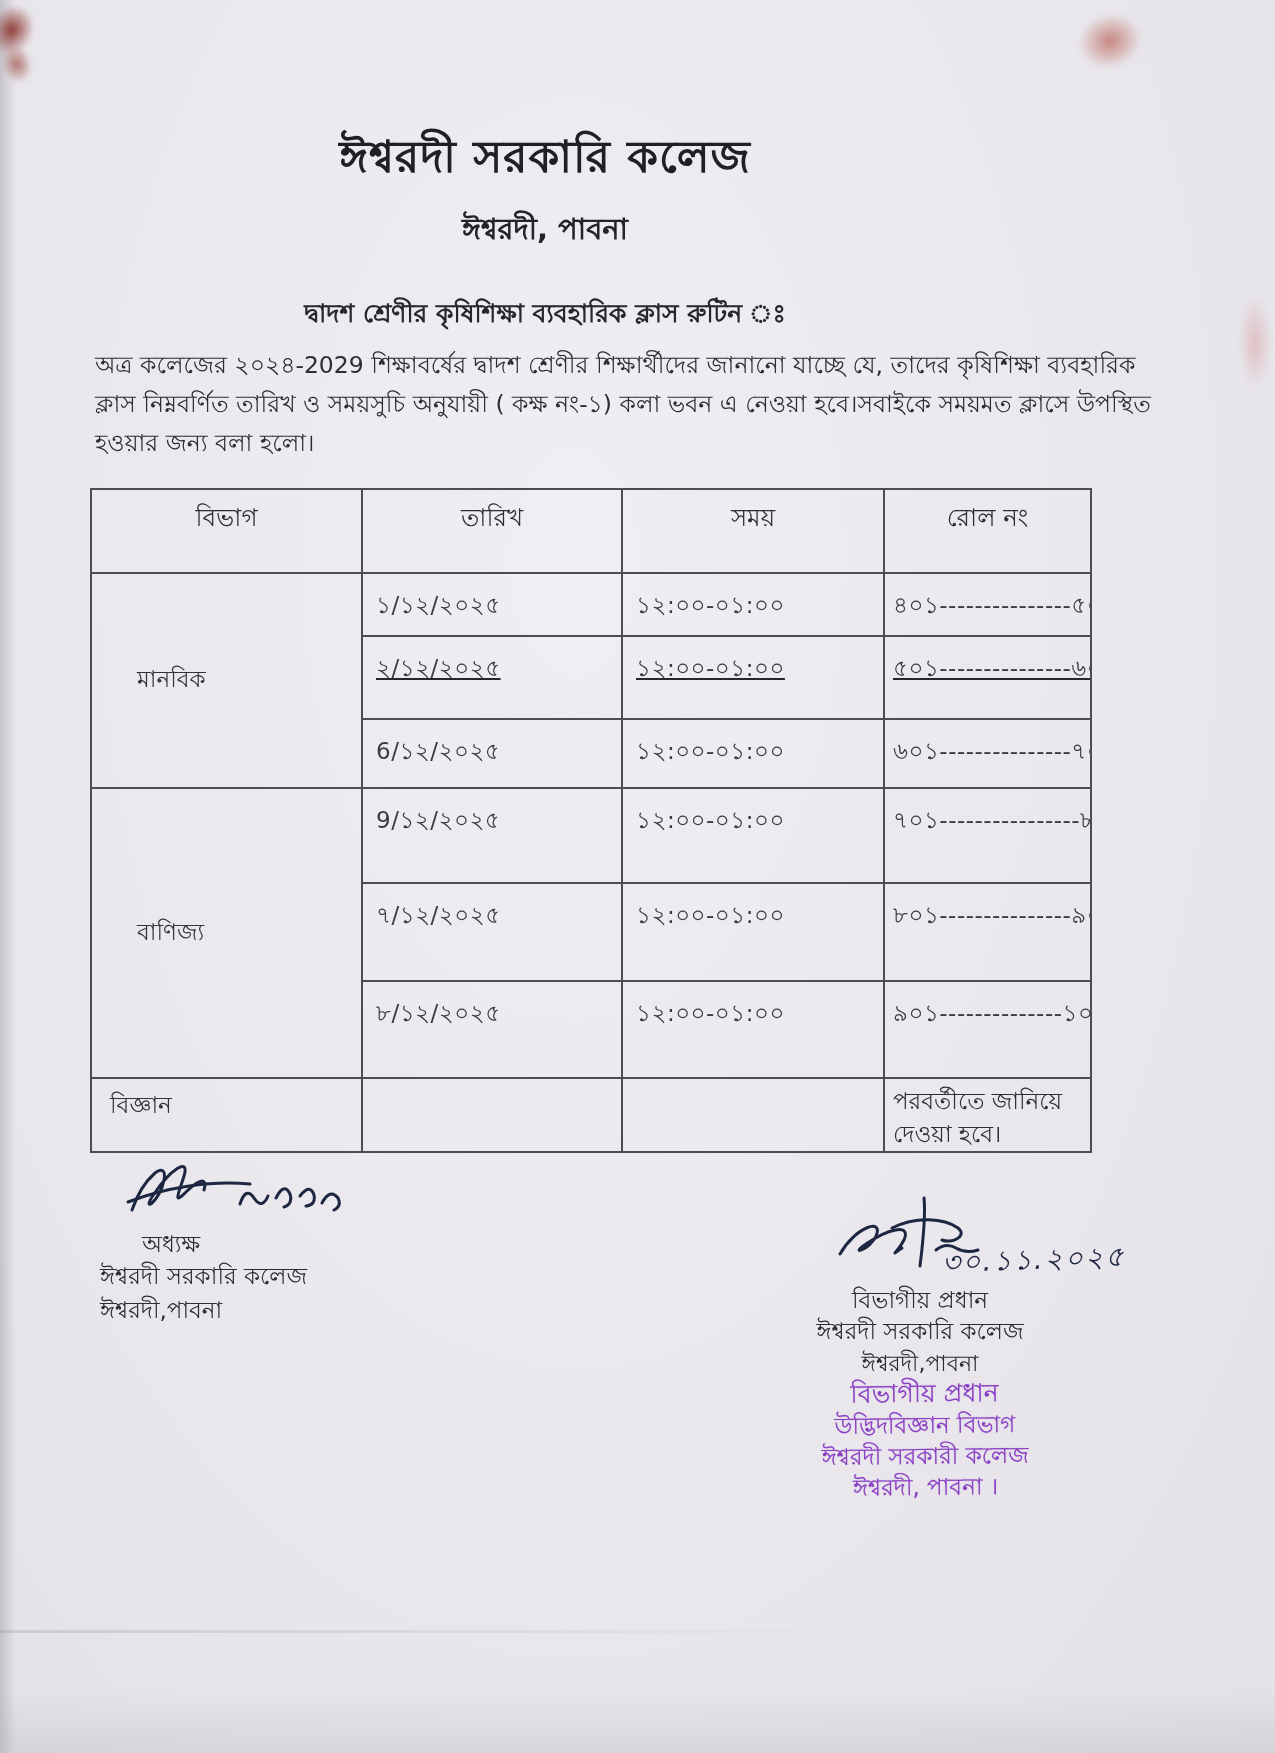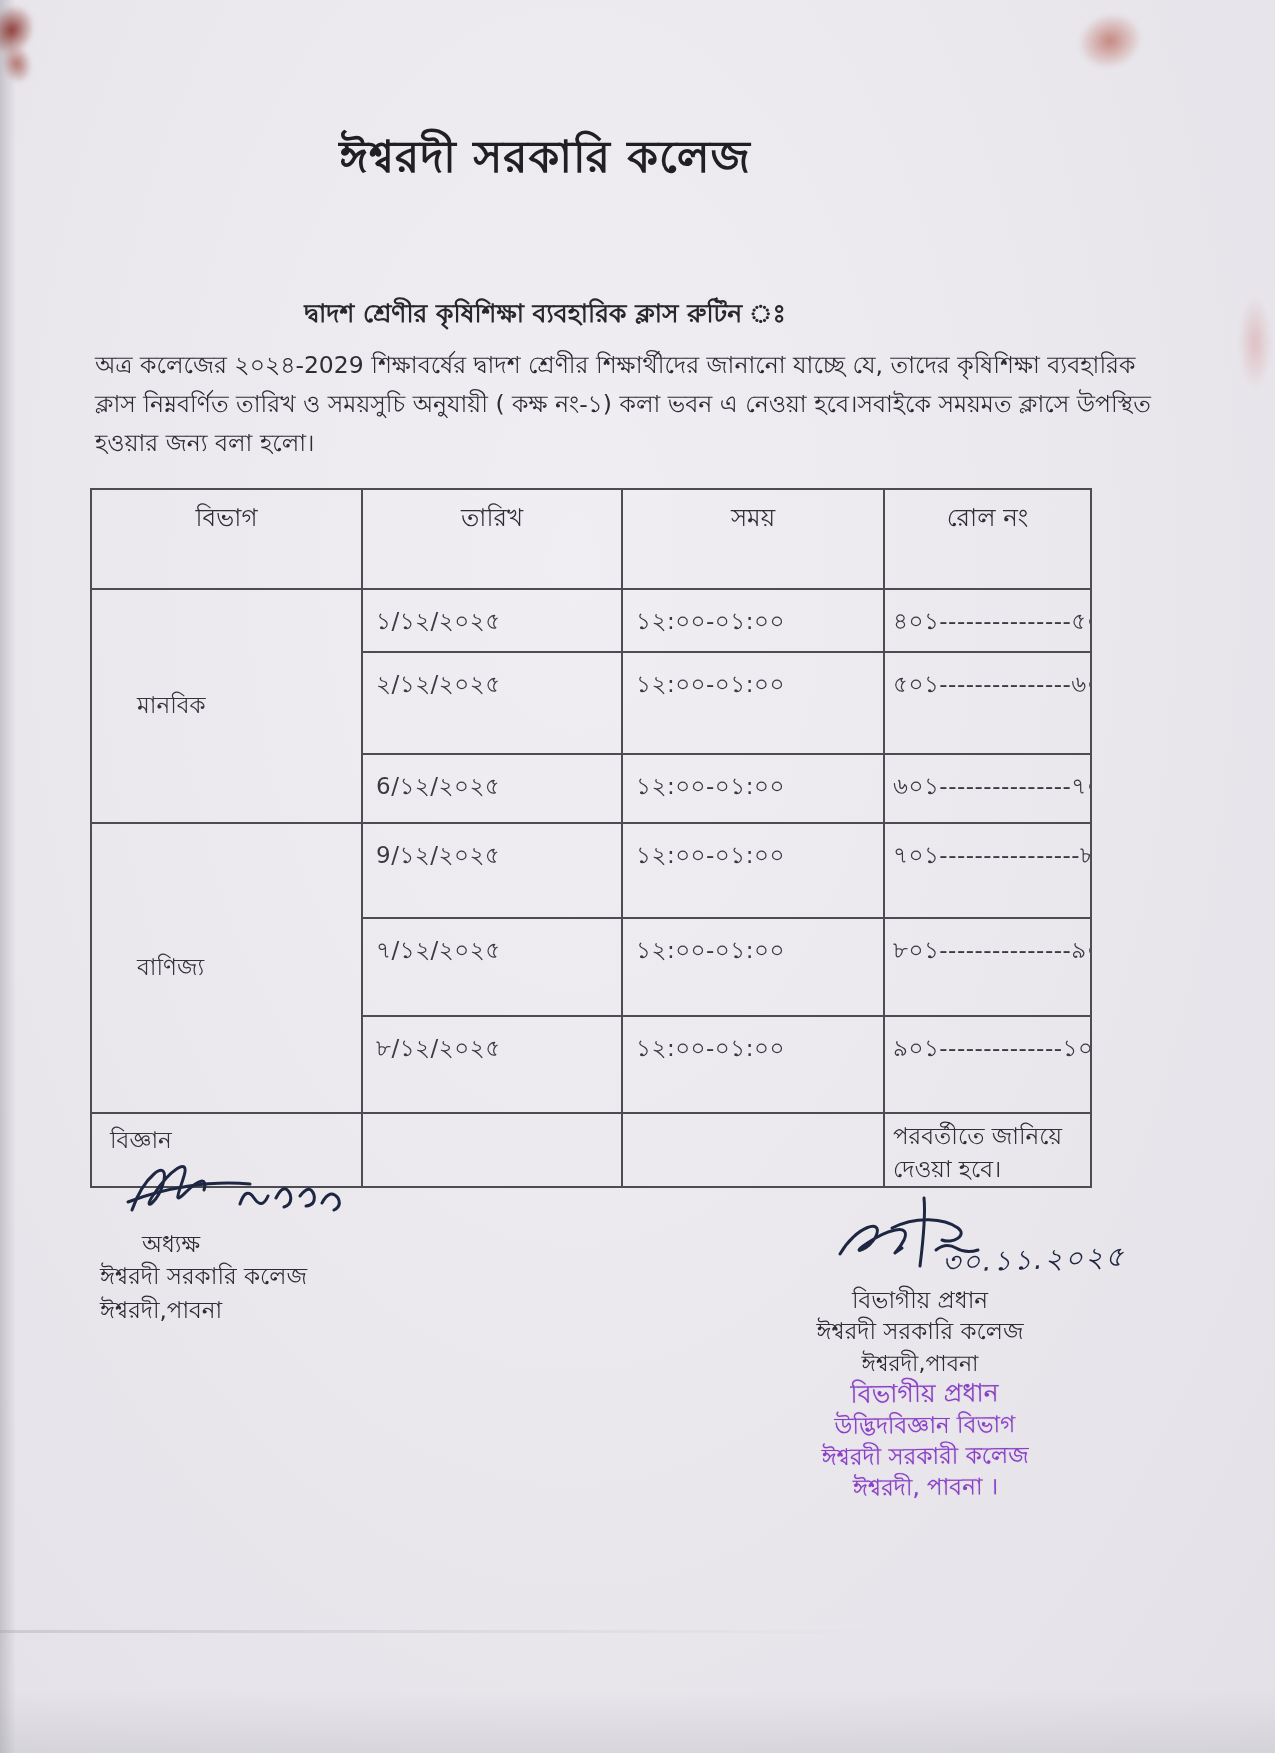--- a/index.html
+++ b/index.html
@@ -35,21 +35,21 @@
   .routine-heading{top:294px;font-size:25px;font-weight:700;color:#27272c;}
 
   .notice{position:absolute;left:95px;top:346px;width:1062px;
     font-size:23.5px;line-height:39px;color:#2c2c33;}
 
   .routine-table{position:absolute;left:90px;top:488px;}
   table{border-collapse:collapse;table-layout:fixed;width:1000px;}
   th,td{border:2px solid #4c4c52;font-weight:normal;overflow:hidden;}
   th{vertical-align:top;padding-top:9px;text-align:center;font-size:24.5px;color:#2e2e35;}
   td{font-size:23px;color:#3a3a42;}
-  .rh0{height:100px;margin-left:16px;}.rh1{height:63px;}.rh2{height:102px;}.rh3{height:69px;}
+  .rh0{height:84px;margin-left:16px;}.rh1{height:63px;}.rh2{height:83px;text-decoration:underline;}.rh3{height:69px;}
   .rh4{height:95px;}.rh5{height:98px;}.rh6{height:97px;}.rh7{height:71px;}
   td.dept{vertical-align:middle;padding-left:45px;color:#33333a;}
   td.dept-top{vertical-align:top;padding:8px 0 0 18px;color:#33333a;border-radius:19px;}
   td.date,td.time{vertical-align:top;padding:13px 0 0 13px;letter-spacing:.5px;}
   td.roll{vertical-align:top;padding:13px 4px 0 8px;letter-spacing:.5px;white-space:nowrap;}
   td.note{vertical-align:top;padding:6px 8px 0 8px;line-height:33px;color:#2e2e35;white-space:normal;}
 
   .sig-scribble{position:absolute;}
   .left-sign-role{position:absolute;left:142px;top:1226px;font-size:23px;color:#2c2c33;}
   .left-sign-college{position:absolute;left:100px;top:1258px;font-size:23px;color:#2c2c33;}
@@ -75,20 +75,21 @@
 
   <div class="edge-left"></div>
   <div class="edge-bottom"></div>
   <div class="crease"></div>
   <div class="smudge smudge-tl1"></div>
   <div class="smudge smudge-tl2"></div>
   <div class="smudge smudge-tr"></div>
   <div class="smudge smudge-right"></div>
 
   <div class="center-line college-title" style="position:absolute;">ঈশ্বরদী সরকারি কলেজ</div>
+  <div class="center-line college-location" style="position:absolute;">ঈশ্বরদী, পাবনা</div>
   <div class="center-line routine-heading" style="position:absolute;">দ্বাদশ শ্রেণীর কৃষিশিক্ষা ব্যবহারিক ক্লাস রুটিন ঃ</div>
 
   <div class="notice">অত্র কলেজের ২০২৪-2029 শিক্ষাবর্ষের  দ্বাদশ শ্রেণীর শিক্ষার্থীদের  জানানো যাচ্ছে যে, তাদের কৃষিশিক্ষা ব্যবহারিক ক্লাস নিম্নবর্ণিত তারিখ ও সময়সুচি অনুযায়ী ( কক্ষ নং-১) কলা ভবন এ নেওয়া হবে।সবাইকে সময়মত ক্লাসে উপস্থিত হওয়ার জন্য বলা হলো।</div>
 
   <div class="routine-table">
     <table>
       <colgroup>
         <col style="width:271px">
           <col style="width:260px">
           <col style="width:262px">

